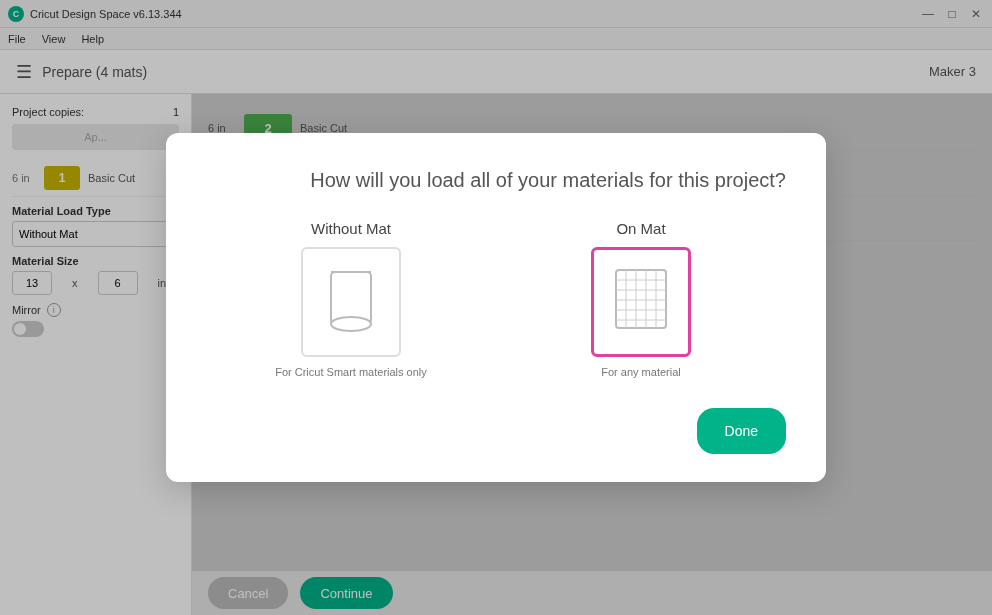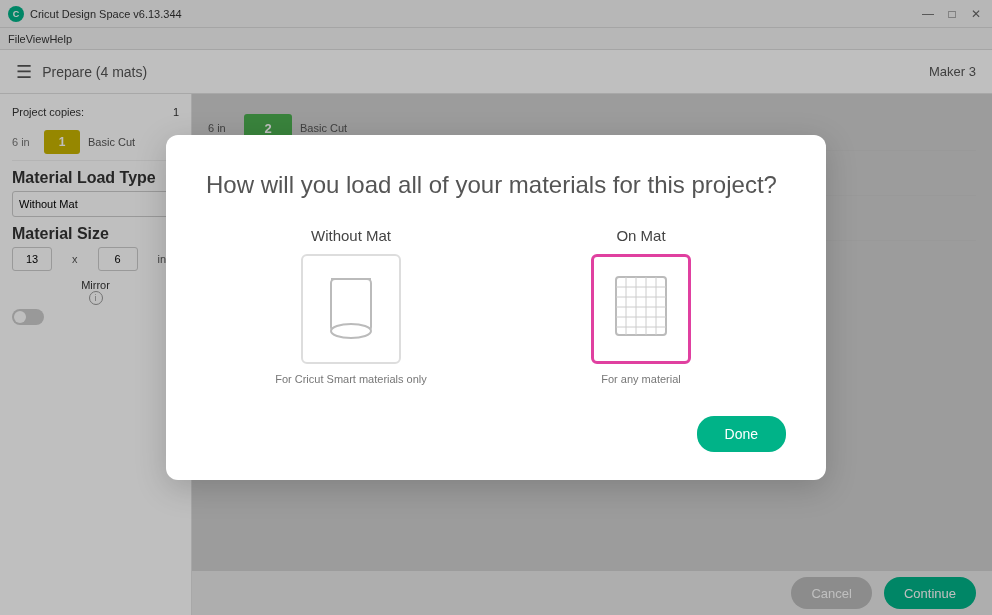--- a/index.html
+++ b/index.html
@@ -62,20 +62,21 @@
       border: none;
     }
 
     
     .menubar {
       height: 22px;
       background: #f5f5f5;
       display: flex;
       align-items: center;
       padding: 0 8px;
+      gap: 16px;
       border-bottom: 1px solid #ddd;
     }
     .menubar-item {
       font-size: 11px;
       color: #333;
       cursor: pointer;
     }
 
     
     .app-header {
@@ -144,21 +145,21 @@
       justify-content: center;
       color: white;
       font-size: 12px;
       font-weight: bold;
     }
     .mat-label {
       font-size: 11px;
       color: #555;
     }
     .section-label {
-      font-size: 16px;
+      font-size: 11px;
       color: #333;
       font-weight: 600;
       margin: 7px 0 4px;
     }
     .dropdown-row {
       display: flex;
       align-items: center;
       gap: 4px;
       margin-bottom: 8px;
     }
@@ -191,22 +192,22 @@
       font-size: 11px;
       color: #555;
     }
     .size-unit {
       font-size: 11px;
       color: #555;
     }
     .mirror-row {
       display: flex;
       align-items: center;
+      gap: 6px;
       margin-top: 4px;
-      flex-direction: column;
     }
     .mirror-label {
       font-size: 11px;
       color: #333;
     }
     .info-icon {
       width: 14px;
       height: 14px;
       border-radius: 50%;
       border: 1px solid #999;
@@ -287,21 +288,20 @@
     
     .bottom-bar {
       position: absolute;
       bottom: 0;
       right: 0;
       width: 800px;
       height: 44px;
       background: #e8e8e8;
       display: flex;
       align-items: center;
-      justify-content: flex-end;
       padding: 0 16px;
       gap: 12px;
     }
     .cancel-btn {
       height: 32px;
       padding: 0 20px;
       background: #bbb;
       border: none;
       border-radius: 16px;
       font-size: 13px;
@@ -334,23 +334,23 @@
     }
     .modal {
       background: #fff;
       border-radius: 12px;
       width: 660px;
       padding: 36px 40px 28px;
       box-shadow: 0 8px 32px rgba(0,0,0,0.18);
       position: relative;
     }
     .modal-title {
-      font-size: 24px;
-      color: #555;
-      text-align: left;
+      font-size: 20px;
+      color: #555;
+      text-align: right;
       margin-bottom: 28px;
       font-weight: 400;
     }
     .modal-options {
       display: flex;
       justify-content: space-around;
       margin-bottom: 28px;
     }
     .modal-option {
       display: flex;
@@ -383,21 +383,21 @@
       font-size: 11px;
       color: #777;
       text-align: center;
       line-height: 1.4;
     }
     .modal-footer {
       display: flex;
       justify-content: flex-end;
     }
     .done-btn {
-      height: 36px;
+      height: 46px;
       padding: 0 28px;
       background: #00b388;
       border: none;
       border-radius: 17px;
       font-size: 14px;
       color: #fff;
       cursor: pointer;
     }
 
     
@@ -442,20 +442,23 @@
 
 <div class="main-content">
 
   <div class="sidebar">
 
     <div style="display:flex;align-items:center;justify-content:space-between;margin-bottom:6px;gap:30px;">
       <span style="font-size:11px;color:#333;">Project copies:</span>
       <span style="font-size:11px;color:#333;">1</span>
     </div>
 
+    <div style="height:26px;background:#e8e8e8;border-radius:4px;margin-bottom:10px;display:flex;align-items:center;justify-content:center;">
+      <span style="font-size:11px;color:#aaa;">Ap...</span>
+    </div>
 
     <div class="mat-item">
       <span class="mat-number">6 in</span>
       <div class="mat-swatch" style="background:#c8b400;">
         <span>1</span>
       </div>
       <span class="mat-label">Basic Cut</span>
     </div>
 
     <div style="margin-top:8px;">

